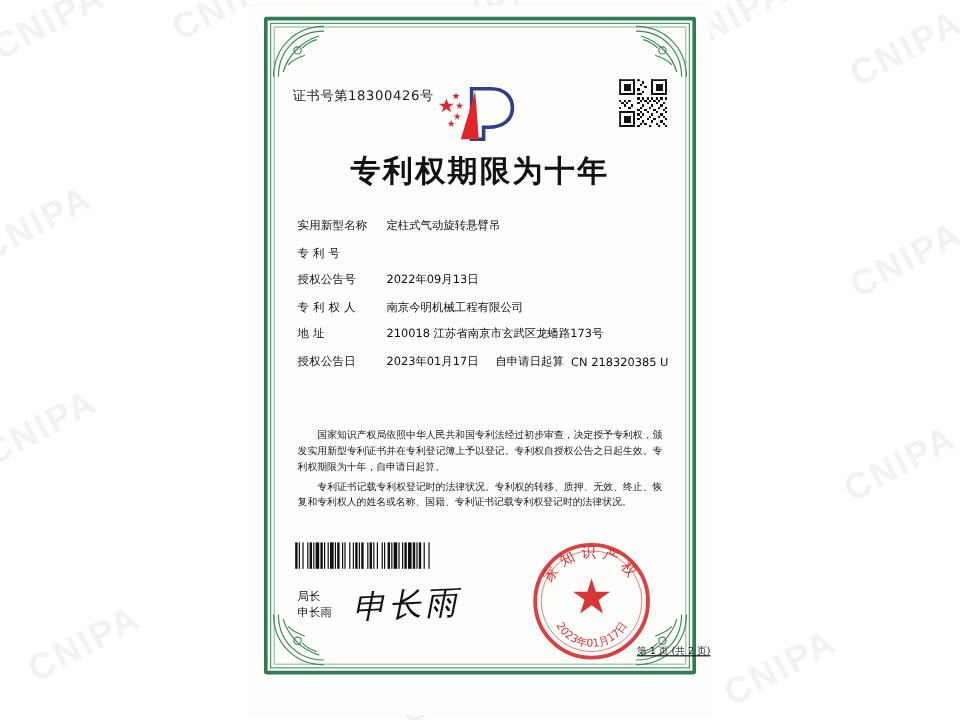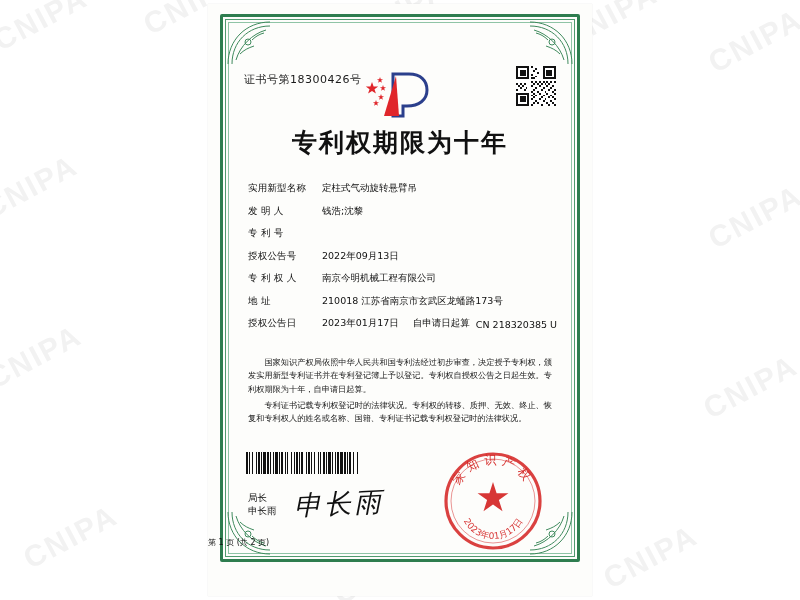--- a/index.html
+++ b/index.html
@@ -207,23 +207,24 @@
     width: 102px;
     height: 102px;
   }
   .seal svg { width: 102px; height: 102px; }
 
   
   .page-foot {
     position: absolute;
     left: 0; right: 0;
     bottom: 48px;
-    text-align: left;
+    text-align: right;
     font-size: 8px;
     color: #111;
+    text-decoration: underline;
   }
   .sheet-foot {
     position: absolute;
     left: 0; right: 0;
     bottom: 16px;
     text-align: center;
     font-size: 8.5px;
     color: #111;
     letter-spacing: 0.5px;
   }
@@ -404,24 +405,20 @@
     </div>
 
     <div class="title">专利权期限为十年</div>
 
     <div class="fields">
       <div class="field-row">
         <span class="field-label">实用新型名称</span>
         <span class="field-value">定柱式气动旋转悬臂吊</span>
       </div>
       <div class="field-row">
-        <span class="field-label">发 明 人</span>
-        <span class="field-value">钱浩;沈黎</span>
-      </div>
-      <div class="field-row">
         <span class="field-label">专 利 号</span>
       </div>
       <div class="field-row">
         <span class="field-label">授权公告号</span>
         <span class="field-value">2022年09月13日</span>
       </div>
       <div class="field-row">
         <span class="field-label">专 利 权 人</span>
         <span class="field-value">南京今明机械工程有限公司</span>
       </div>

